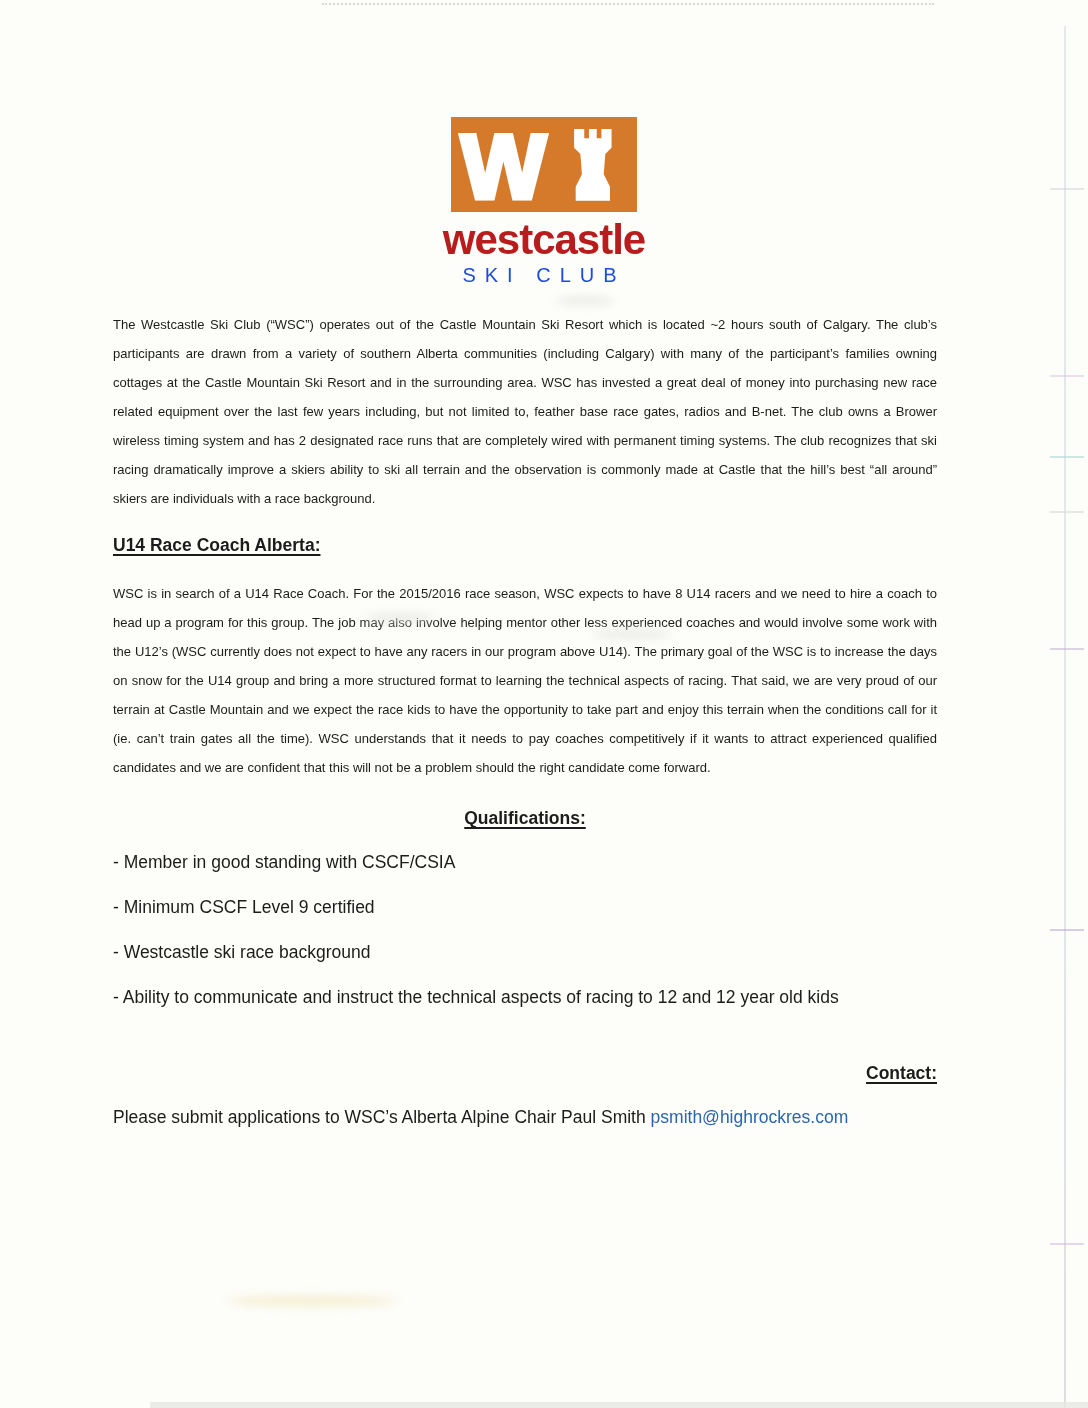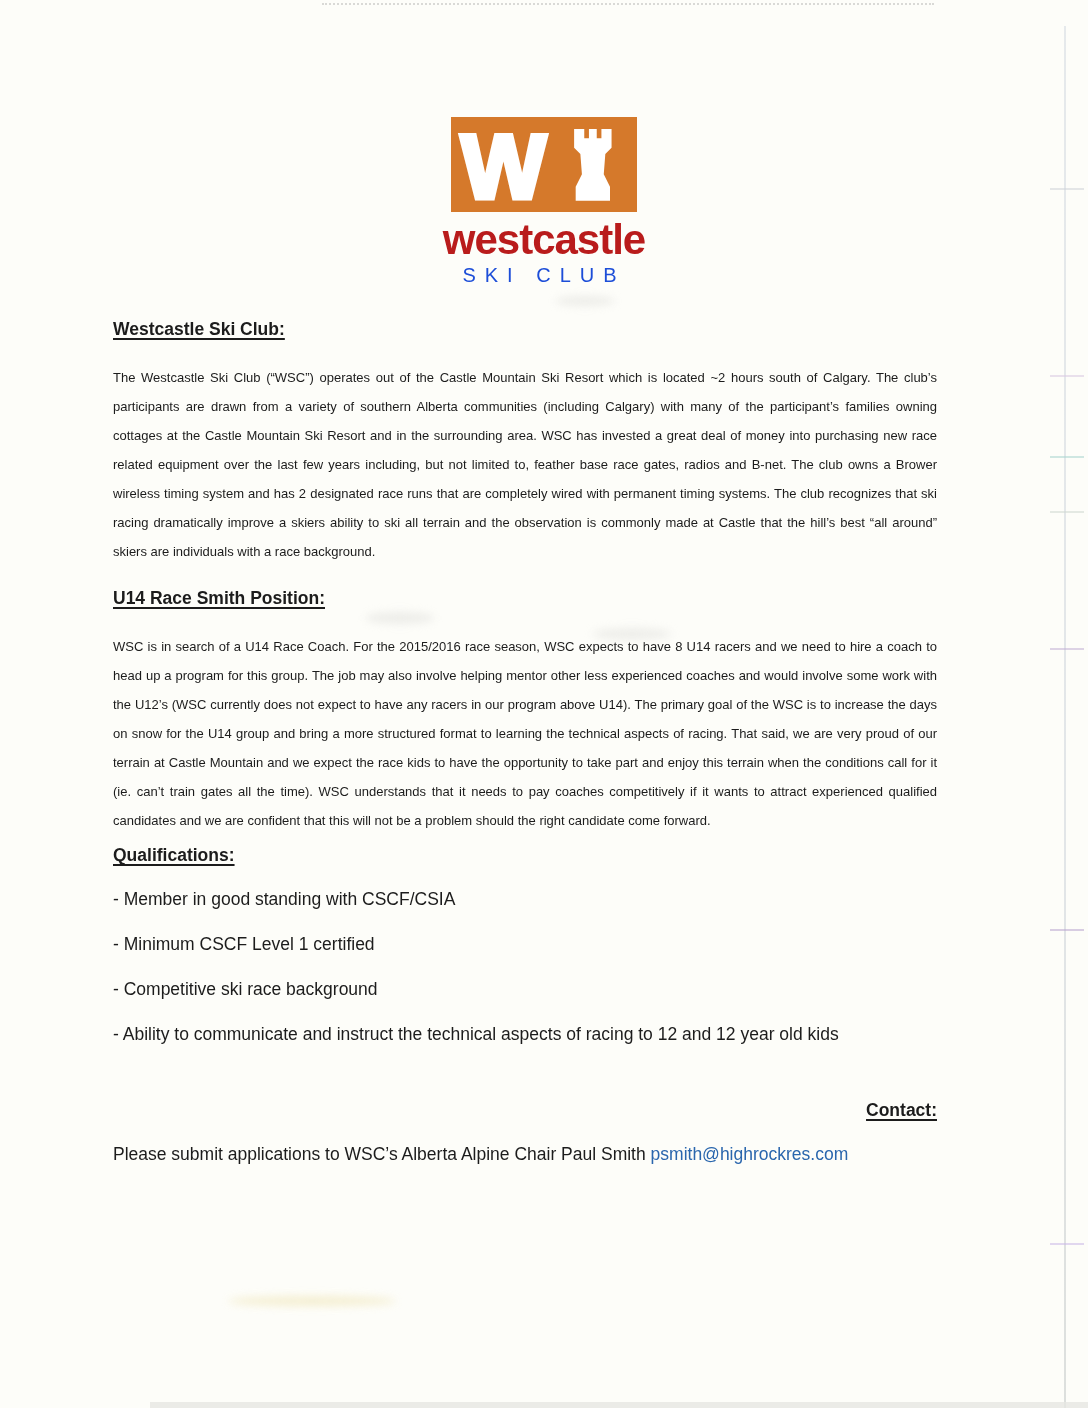--- a/index.html
+++ b/index.html
@@ -35,21 +35,21 @@
   }
   
   .content{margin-left:113px;width:824px;}
   .sec-heading{
     font-size:17.5px;font-weight:bold;
     text-decoration:underline;text-decoration-thickness:1.5px;text-underline-offset:3px;
     margin:0;
   }
   .h1{margin-top:32px;}
   .h2{margin-top:22px;}
-  .h3{margin-top:10px;}
+  .h3{margin-top:26px;text-align:center;}
   .h4{margin-top:54px;text-align:right;}
   .body-par{
     margin:23px 0 0 0;
     font-size:13px;line-height:29px;
     text-align:justify;
   }
   .bullet-line{
     margin-top:21px;
     font-size:17.5px;line-height:24px;
   }
@@ -87,30 +87,29 @@
       <g transform="translate(120,12) scale(0.78)">
         <path fill="#ffffff" d="M4,0 H17 V12 H23 V0 H33 V12 H39 V0 H52 V24 L44,32 L42,58 L50,74 V92 H6 V74 L14,58 L12,32 L4,24 Z"></path>
       </g>
     </svg>
     <div class="wordmark">westcastle</div>
     <div class="tagline">SKI CLUB</div>
   </div>
 
   <div class="content">
 
-    <h2 class="sec-heading h1">Westcastle Ski Club:</h2>
     <p class="body-par">The Westcastle Ski Club (“WSC”) operates out of the Castle Mountain Ski Resort which is located ~2 hours south of Calgary.  The club’s participants are drawn from a variety of southern Alberta communities (including Calgary) with many of the participant’s families owning cottages at the Castle Mountain Ski Resort and in the surrounding area.  WSC has invested a great deal of money into purchasing new race related equipment over the last few years including, but not limited to, feather base race gates, radios and B-net.  The club owns a Brower wireless timing system and has 2 designated race runs that are completely wired with permanent timing systems.  The club recognizes that ski racing dramatically improve a skiers ability to ski all terrain and the observation is commonly made at Castle that the hill’s best “all around” skiers are individuals with a race background.</p>
 
-    <h2 class="sec-heading h2">U14 Race Smith Position:</h2>
+    <h2 class="sec-heading h2">U14 Race Coach Alberta:</h2>
     <p class="body-par">WSC is in search of a U14 Race Coach.  For the 2015/2016 race season, WSC expects to have 8 U14 racers and we need to hire a coach to head up a program for this group.  The job may also involve helping mentor other less experienced coaches and would involve some work with the U12’s (WSC currently does not expect to have any racers in our program above U14).  The primary goal of the WSC is to increase the days on snow for the U14 group and bring a more structured format to learning the technical aspects of racing.  That said, we are very proud of our terrain at Castle Mountain and we expect the race kids to have the opportunity to take part and enjoy this terrain when the conditions call for it (ie. can’t train gates all the time).  WSC understands that it needs to pay coaches competitively if it wants to attract experienced qualified candidates and we are confident that this will not be a problem should the right candidate come forward.</p>
 
     <h2 class="sec-heading h3">Qualifications:</h2>
     <div class="bullet-line">- Member in good standing with CSCF/CSIA</div>
-    <div class="bullet-line">- Minimum CSCF Level 1 certified</div>
-    <div class="bullet-line">- Competitive ski race background</div>
+    <div class="bullet-line">- Minimum CSCF Level 9 certified</div>
+    <div class="bullet-line">- Westcastle ski race background</div>
     <div class="bullet-line">- Ability to communicate and instruct the technical aspects of racing to 12 and 12 year old kids</div>
 
     <h2 class="sec-heading h4">Contact:</h2>
     <div class="contact-line">
       <span>Please submit applications to WSC’s Alberta Alpine Chair Paul Smith </span><a class="doc-link">psmith@highrockres.com</a>
     </div>
 
   </div>
 </div>
 

